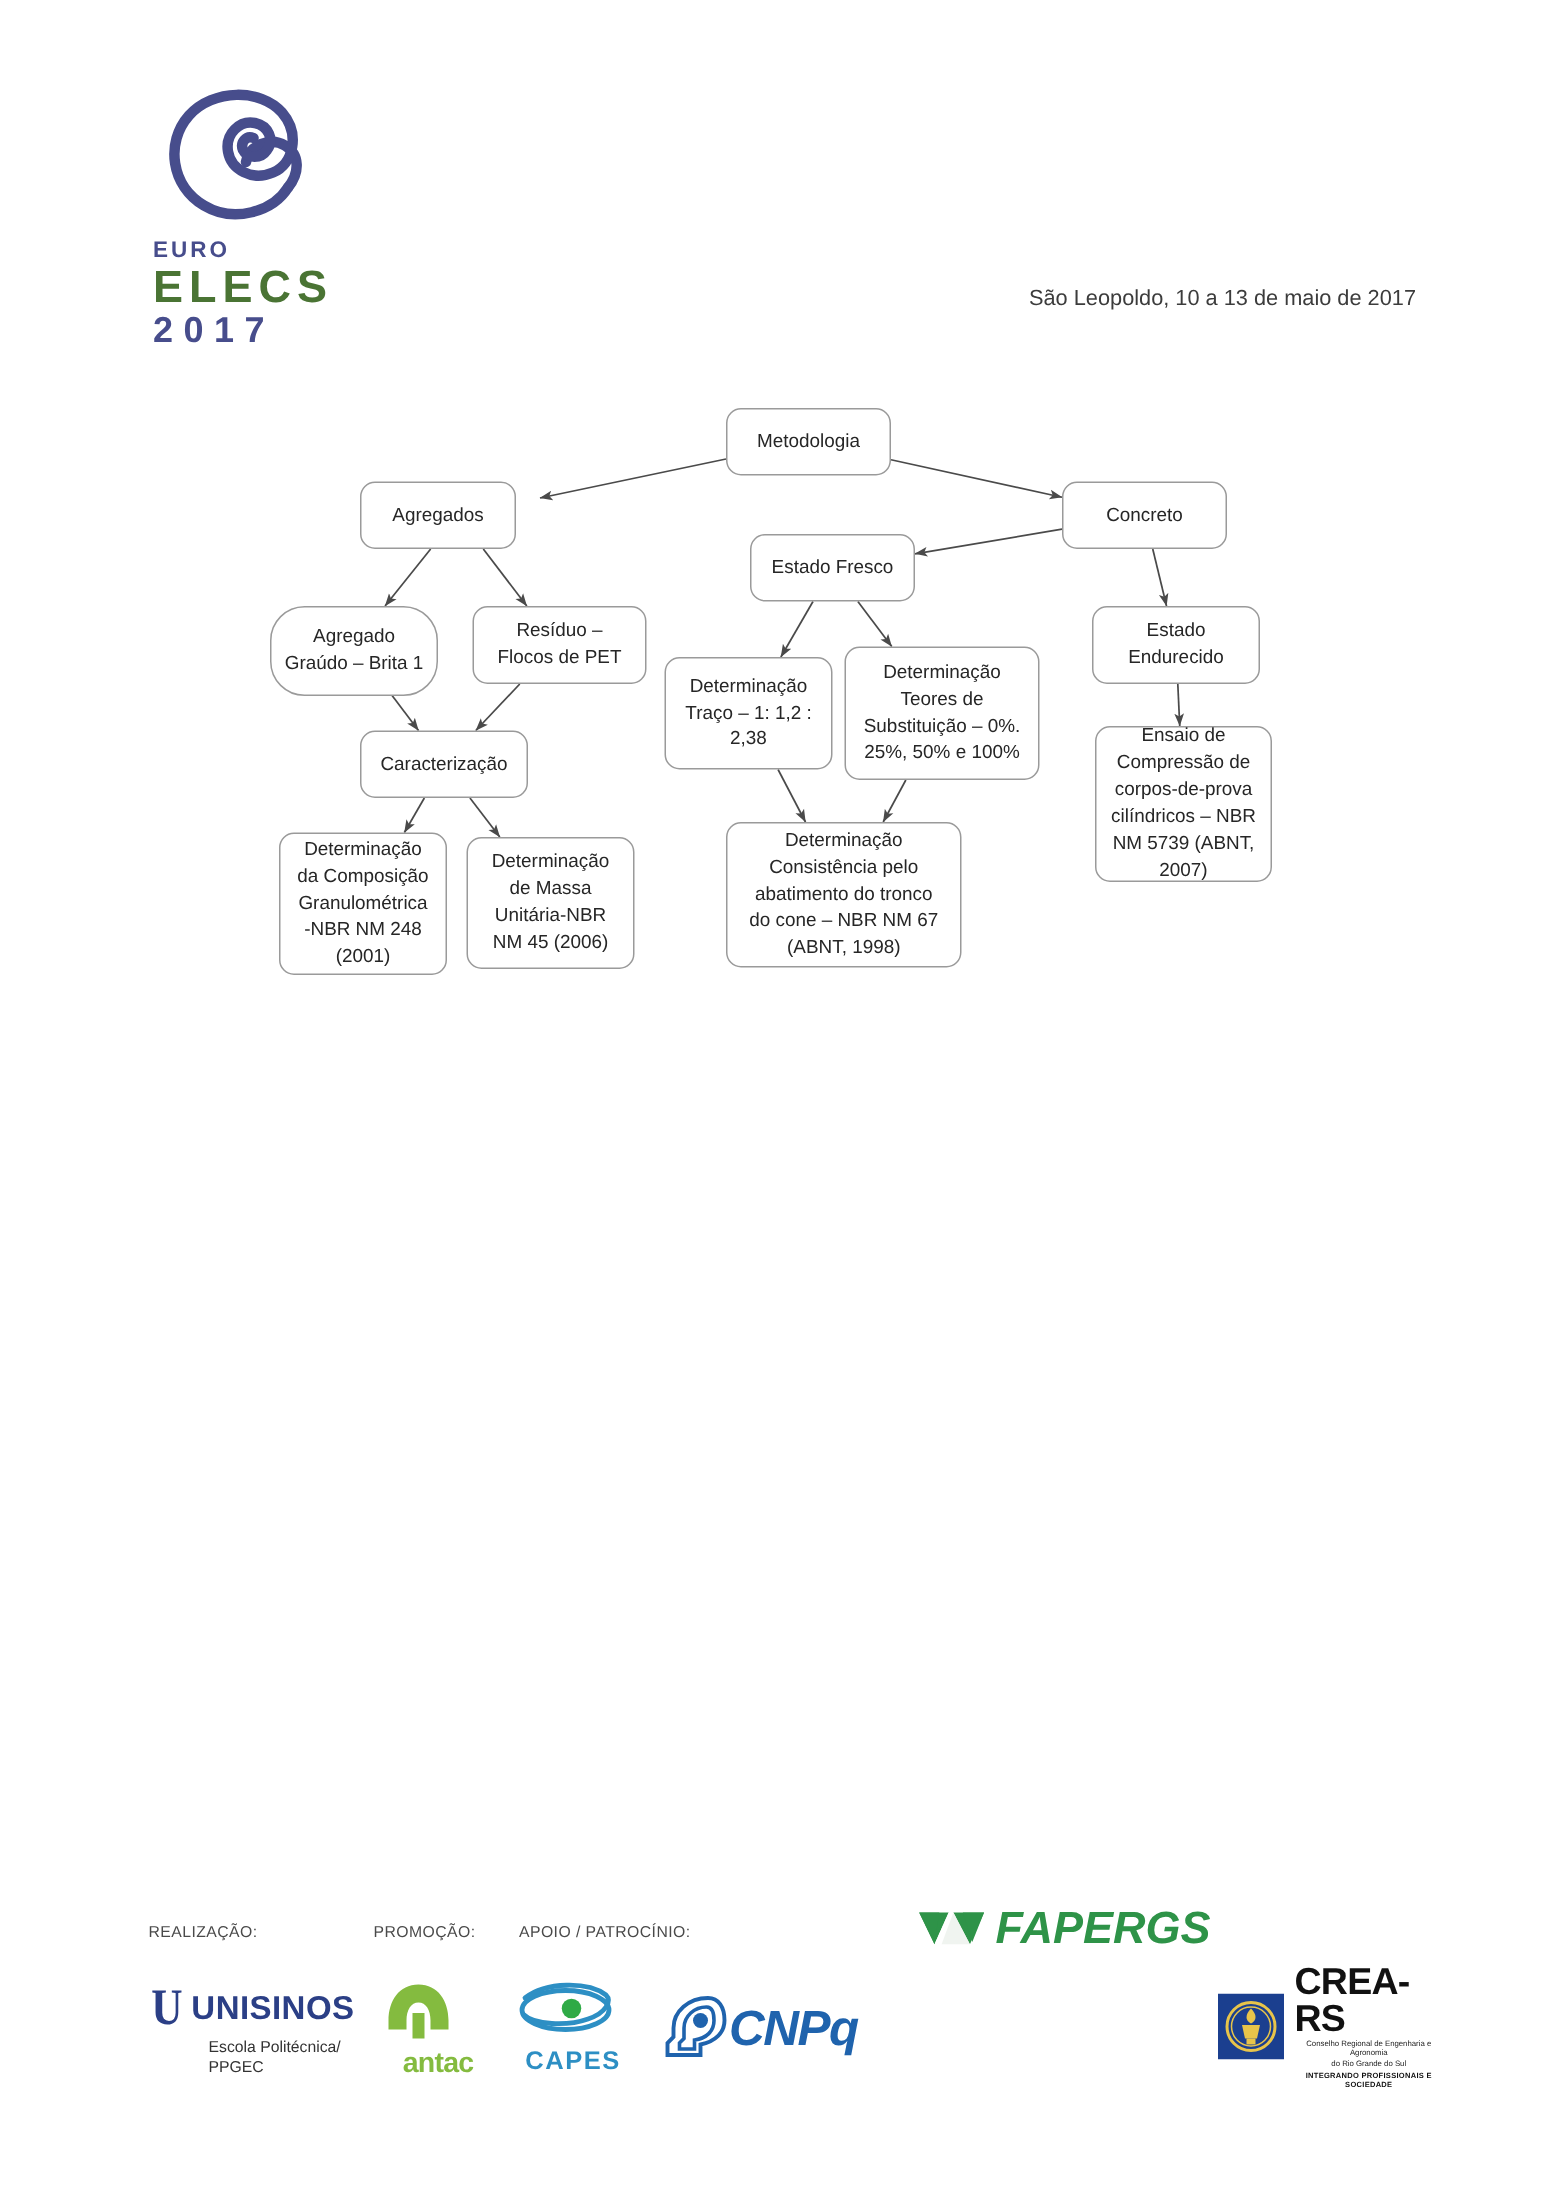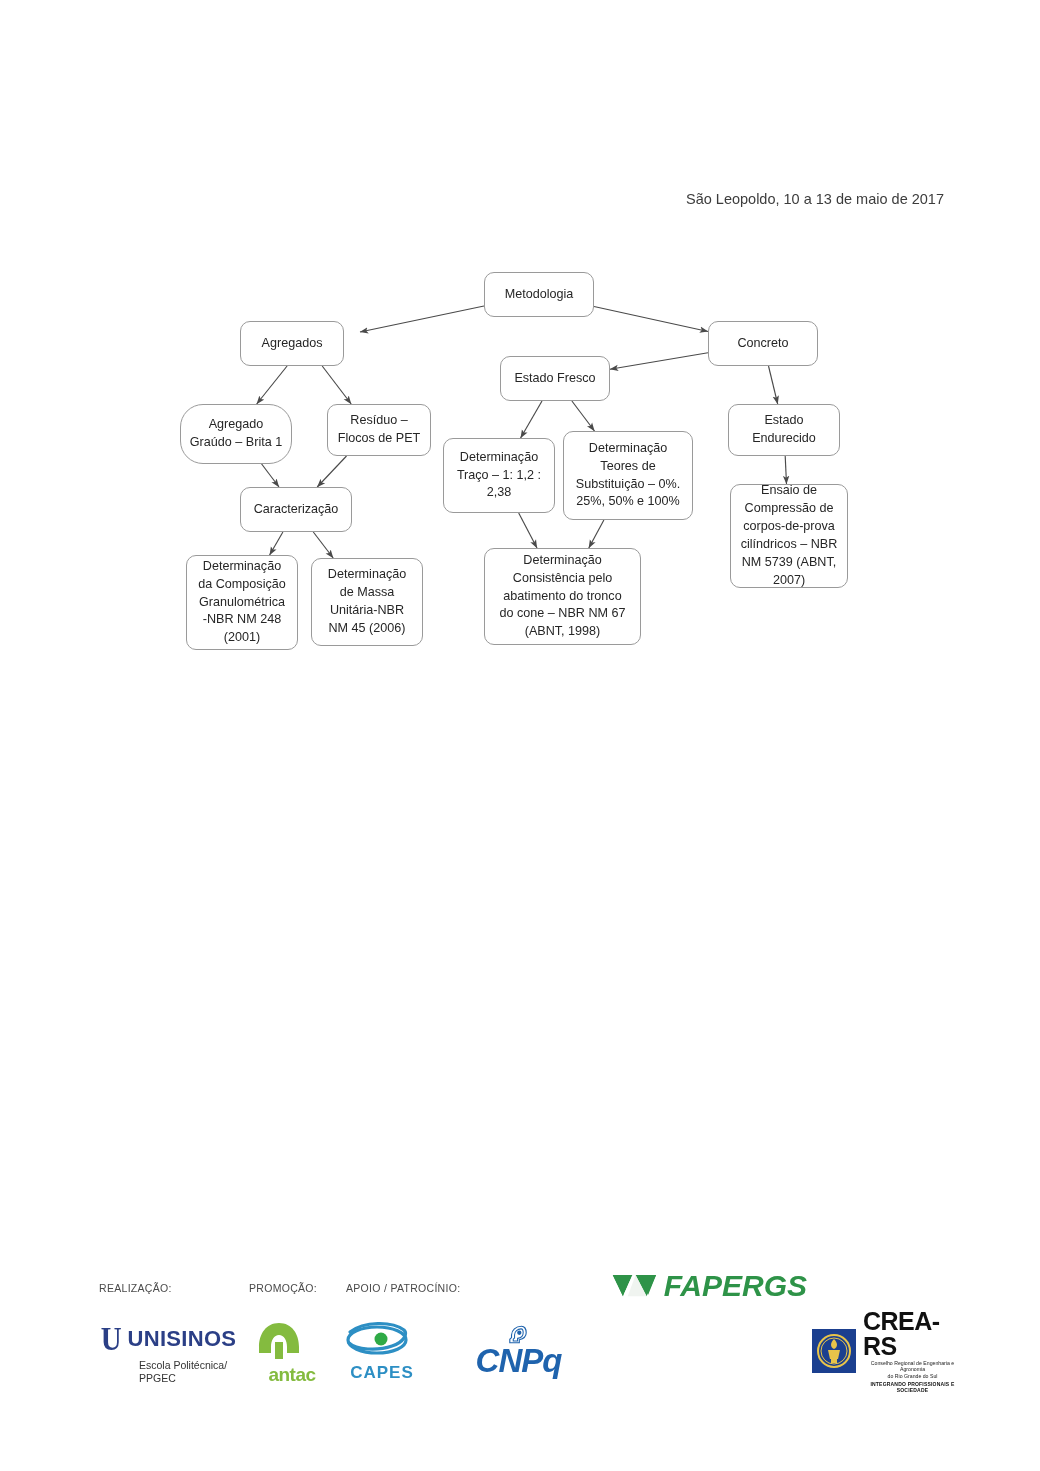--- a/index.html
+++ b/index.html
@@ -166,21 +166,21 @@
     text-align: center;
     font-family: "Liberation Sans", sans-serif;
     font-size: 17px;
     font-weight: bold;
     color: #2d8fc4;
     letter-spacing: 1px;
     line-height: 1;
   }
 
   
-  #logo-cnpq { left: 443px; top: 1325px; width: 150px; height: 52px; display:flex; align-items:center;flex-direction:column; }
+  #logo-cnpq { left: 443px; top: 1325px; width: 150px; height: 52px; display:flex; align-items:center; }
   #cnpq-mark { width: 42px; height: 44px; }
   #cnpq-word {
     font-family: "Liberation Sans", sans-serif;
     font-size: 33px;
     font-weight: bold;
     font-style: italic;
     color: #1f63ad;
     letter-spacing: -1px;
     line-height: 1;
     margin-left: 1px;
@@ -226,20 +226,29 @@
     letter-spacing: 0.2px;
     text-align: center;
     margin-top: 2px;
   }
 </style>
 </head>
 <body>
 
 <div id="page">
 
+  <div id="logo-block">
+    <svg id="logo-mark" viewBox="0 0 125 105" xmlns="http://www.w3.org/2000/svg">
+      <path d="M88 70 C 96 60, 96 48, 86 42 C 76 36, 62 42, 60 53" fill="none" stroke="#474d8c" stroke-width="7" stroke-linecap="round"></path>
+      <path d="M88 70 C 78 86, 52 94, 32 82 C 10 69, 6 40, 22 22 C 38 4, 70 4, 84 20 C 96 34, 92 54, 78 60 C 64 66, 50 58, 48 46 C 46 34, 56 25, 66 27 C 75 29, 79 38, 74 45 C 70 51, 61 51, 58 45 C 56 40, 60 35, 65 37" fill="none" stroke="#474d8c" stroke-width="7" stroke-linecap="round" stroke-linejoin="round"></path>
+    </svg>
+    <div class="logo-text" id="logo-euro">EURO</div>
+    <div class="logo-text" id="logo-elecs">ELECS</div>
+    <div class="logo-text" id="logo-year">2017</div>
+  </div>
 
   <div id="header-date">São Leopoldo, 10 a 13 de maio de 2017</div>
 
   <div id="diagram">
     <svg id="arrow-layer" viewBox="0 0 1040 700" xmlns="http://www.w3.org/2000/svg">
       <defs>
         <marker id="ah" markerWidth="9" markerHeight="9" refX="7.2" refY="3.2" orient="auto" markerUnits="strokeWidth">
           <path d="M0,0.4 L7.4,3.2 L0,6 L1.7,3.2 z" fill="#4a4a4a"></path>
         </marker>
       </defs>
@@ -260,21 +269,21 @@
           <line x1="603.9" y1="520.0" x2="588.8" y2="548.0"></line>
           <line x1="785.2" y1="456.0" x2="786.5" y2="484.0"></line>
         </g>
     </svg>
     <div id="nodes-layer">
         <div class="node" style="left: 484px; top: 272px; width: 110px; height: 45px;">Metodologia</div>
         <div class="node" style="left: 240px; top: 321px; width: 104px; height: 45px;">Agregados</div>
         <div class="node" style="left: 708px; top: 321px; width: 110px; height: 45px;">Concreto</div>
         <div class="node" style="left: 500px; top: 356px; width: 110px; height: 45px;">Estado Fresco</div>
         <div class="node" style="left: 180px; top: 404px; width: 112px; height: 60px; border-radius: 23px;">Agregado<br>Graúdo – Brita 1</div>
-        <div class="node" style="left: 327px; top: 404px; width: 104px; height: 52px;">Resíduo –<br>Flocos de PET</div>
+        <div class="node" style="left: 315px; top: 404px; width: 116px; height: 52px;">Resíduo –<br>Flocos de PET</div>
         <div class="node" style="left: 728px; top: 404px; width: 112px; height: 52px;">Estado<br>Endurecido</div>
         <div class="node" style="left: 443px; top: 438px; width: 112px; height: 75px;">Determinação<br>Traço – 1: 1,2 :<br>2,38</div>
         <div class="node" style="left: 563px; top: 431px; width: 130px; height: 89px;">Determinação<br>Teores de<br>Substituição – 0%.<br>25%, 50% e 100%</div>
         <div class="node" style="left: 240px; top: 487px; width: 112px; height: 45px;">Caracterização</div>
         <div class="node" style="left: 730px; top: 484px; width: 118px; height: 104px;">Ensaio de<br>Compressão de<br>corpos-de-prova<br>cilíndricos – NBR<br>NM 5739 (ABNT,<br>2007)</div>
         <div class="node" style="left: 186px; top: 555px; width: 112px; height: 95px;">Determinação<br>da Composição<br>Granulométrica<br>-NBR NM 248<br>(2001)</div>
         <div class="node" style="left: 311px; top: 558px; width: 112px; height: 88px;">Determinação<br>de Massa<br>Unitária-NBR<br>NM 45 (2006)</div>
         <div class="node" style="left: 484px; top: 548px; width: 157px; height: 97px;">Determinação<br>Consistência pelo<br>abatimento do tronco<br>do cone – NBR NM 67<br>(ABNT, 1998)</div>
       </div>
   </div>

